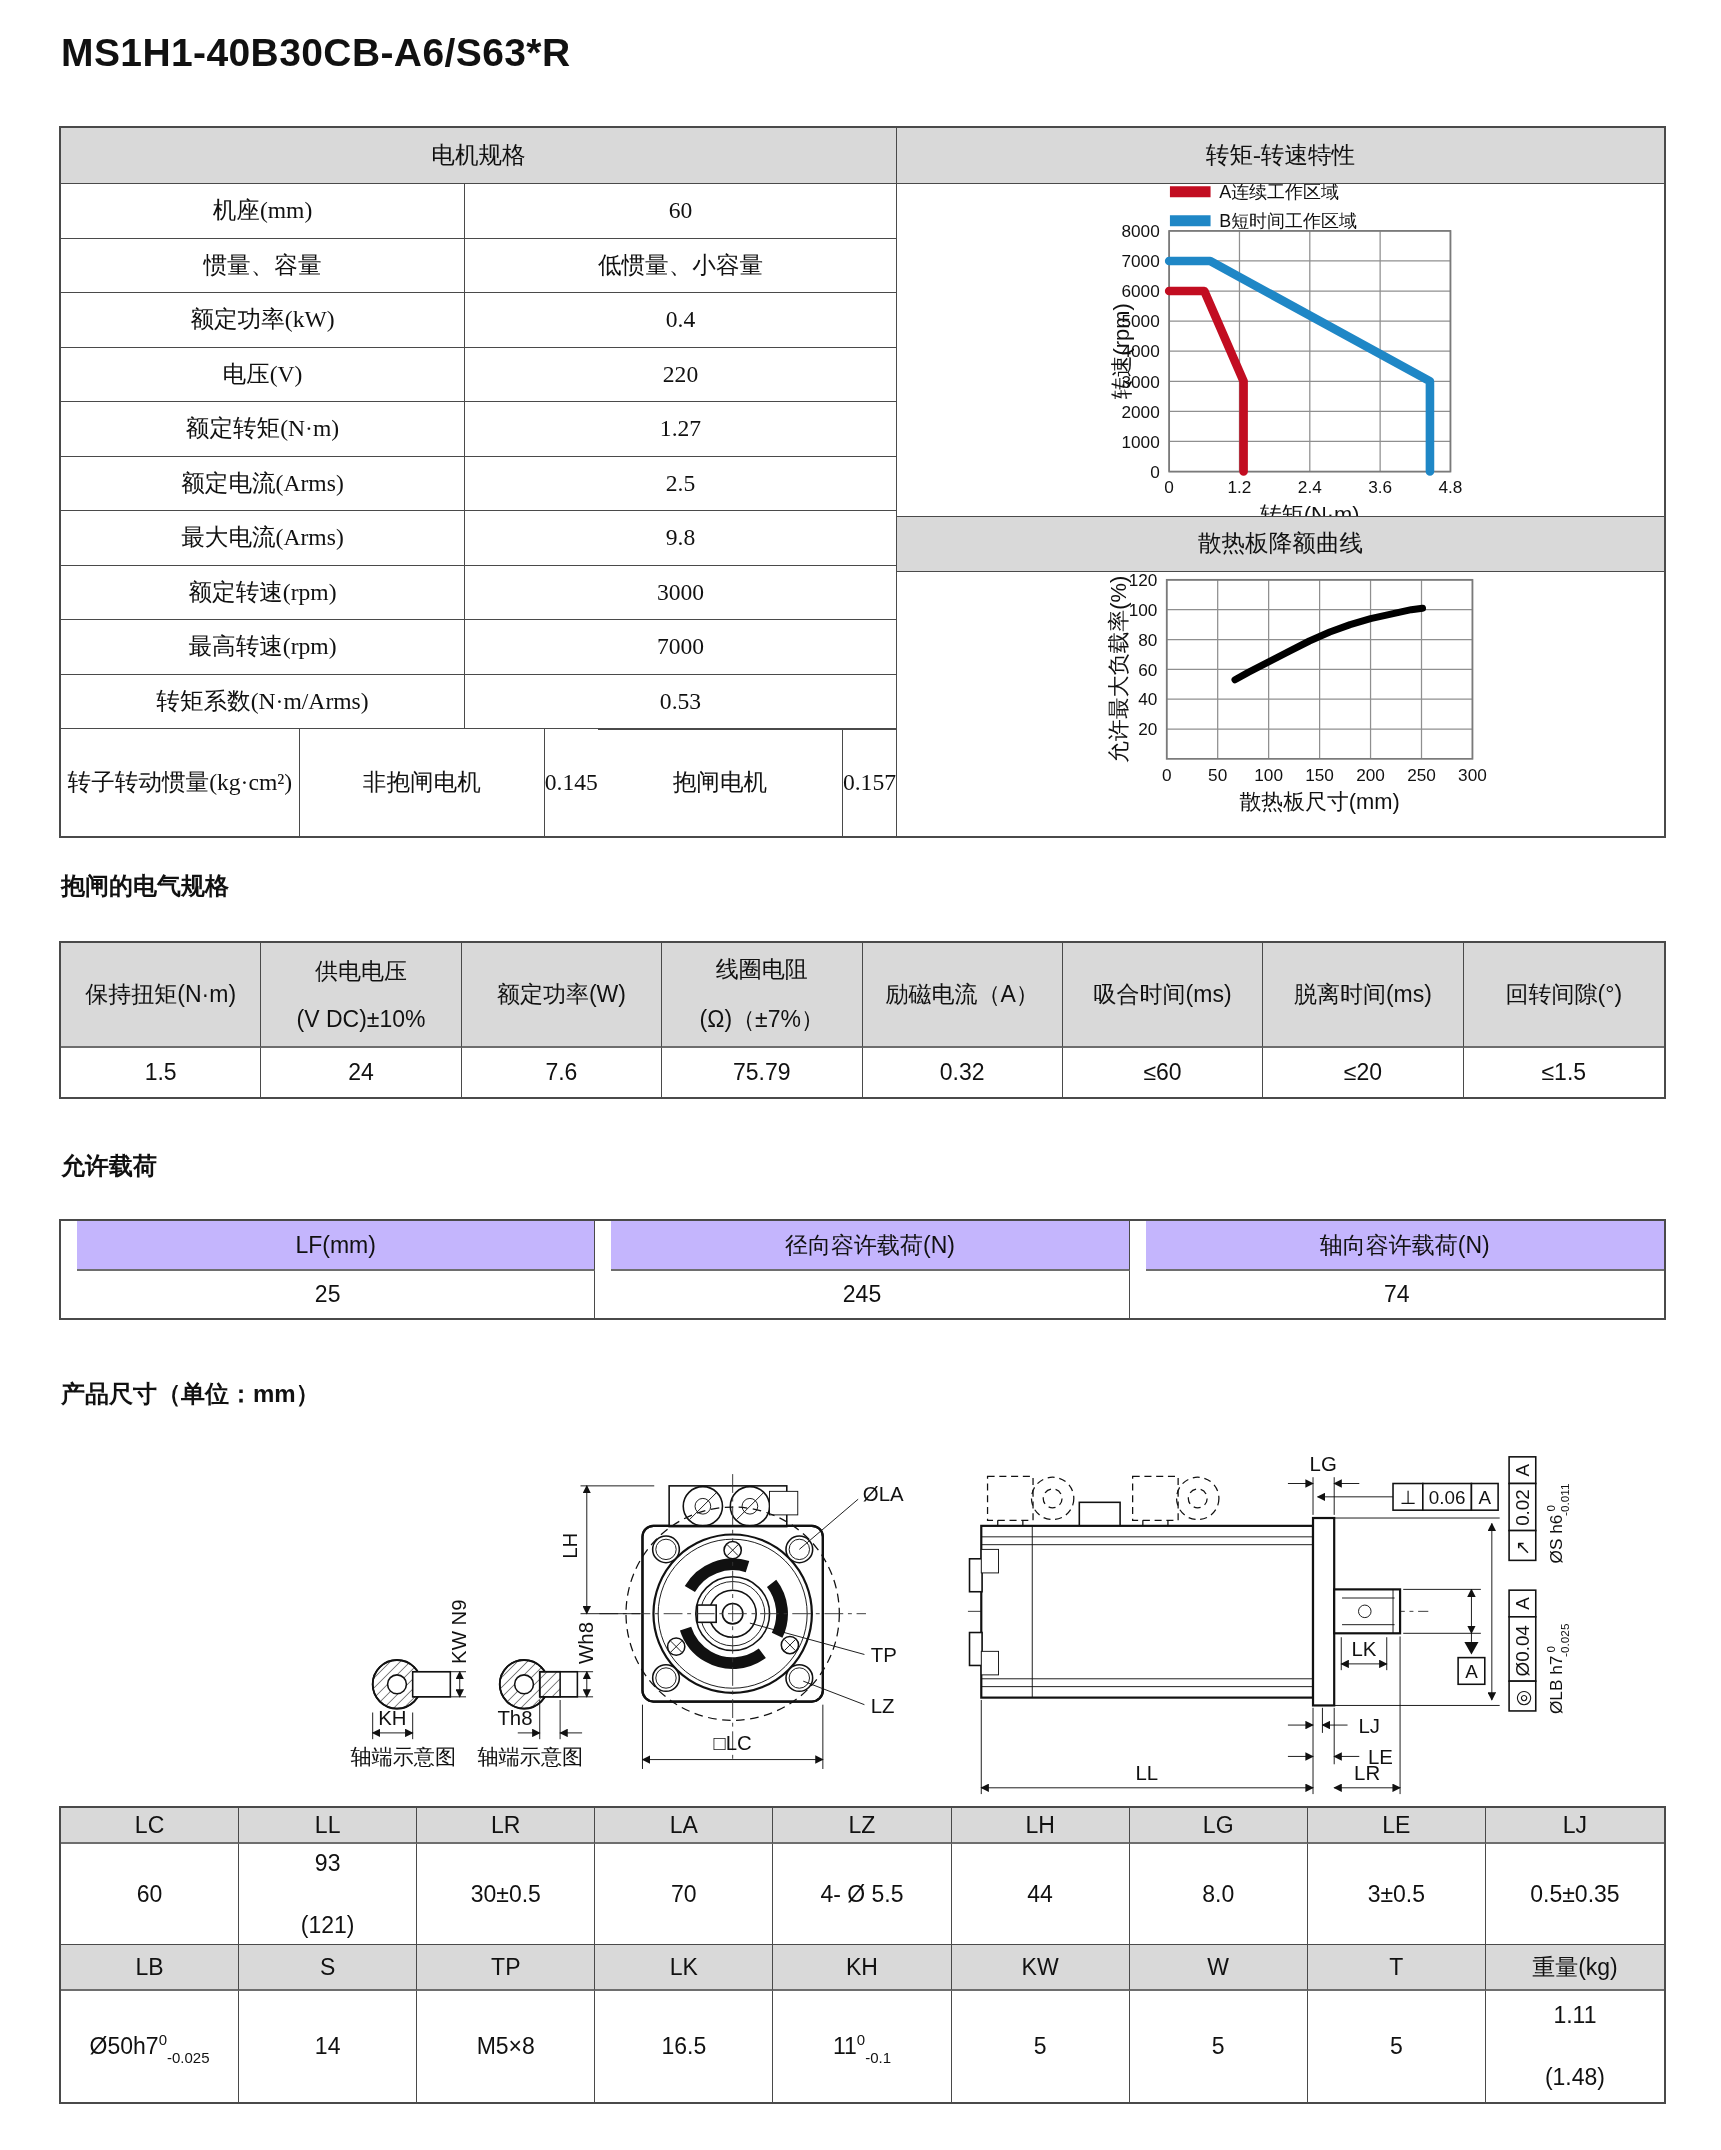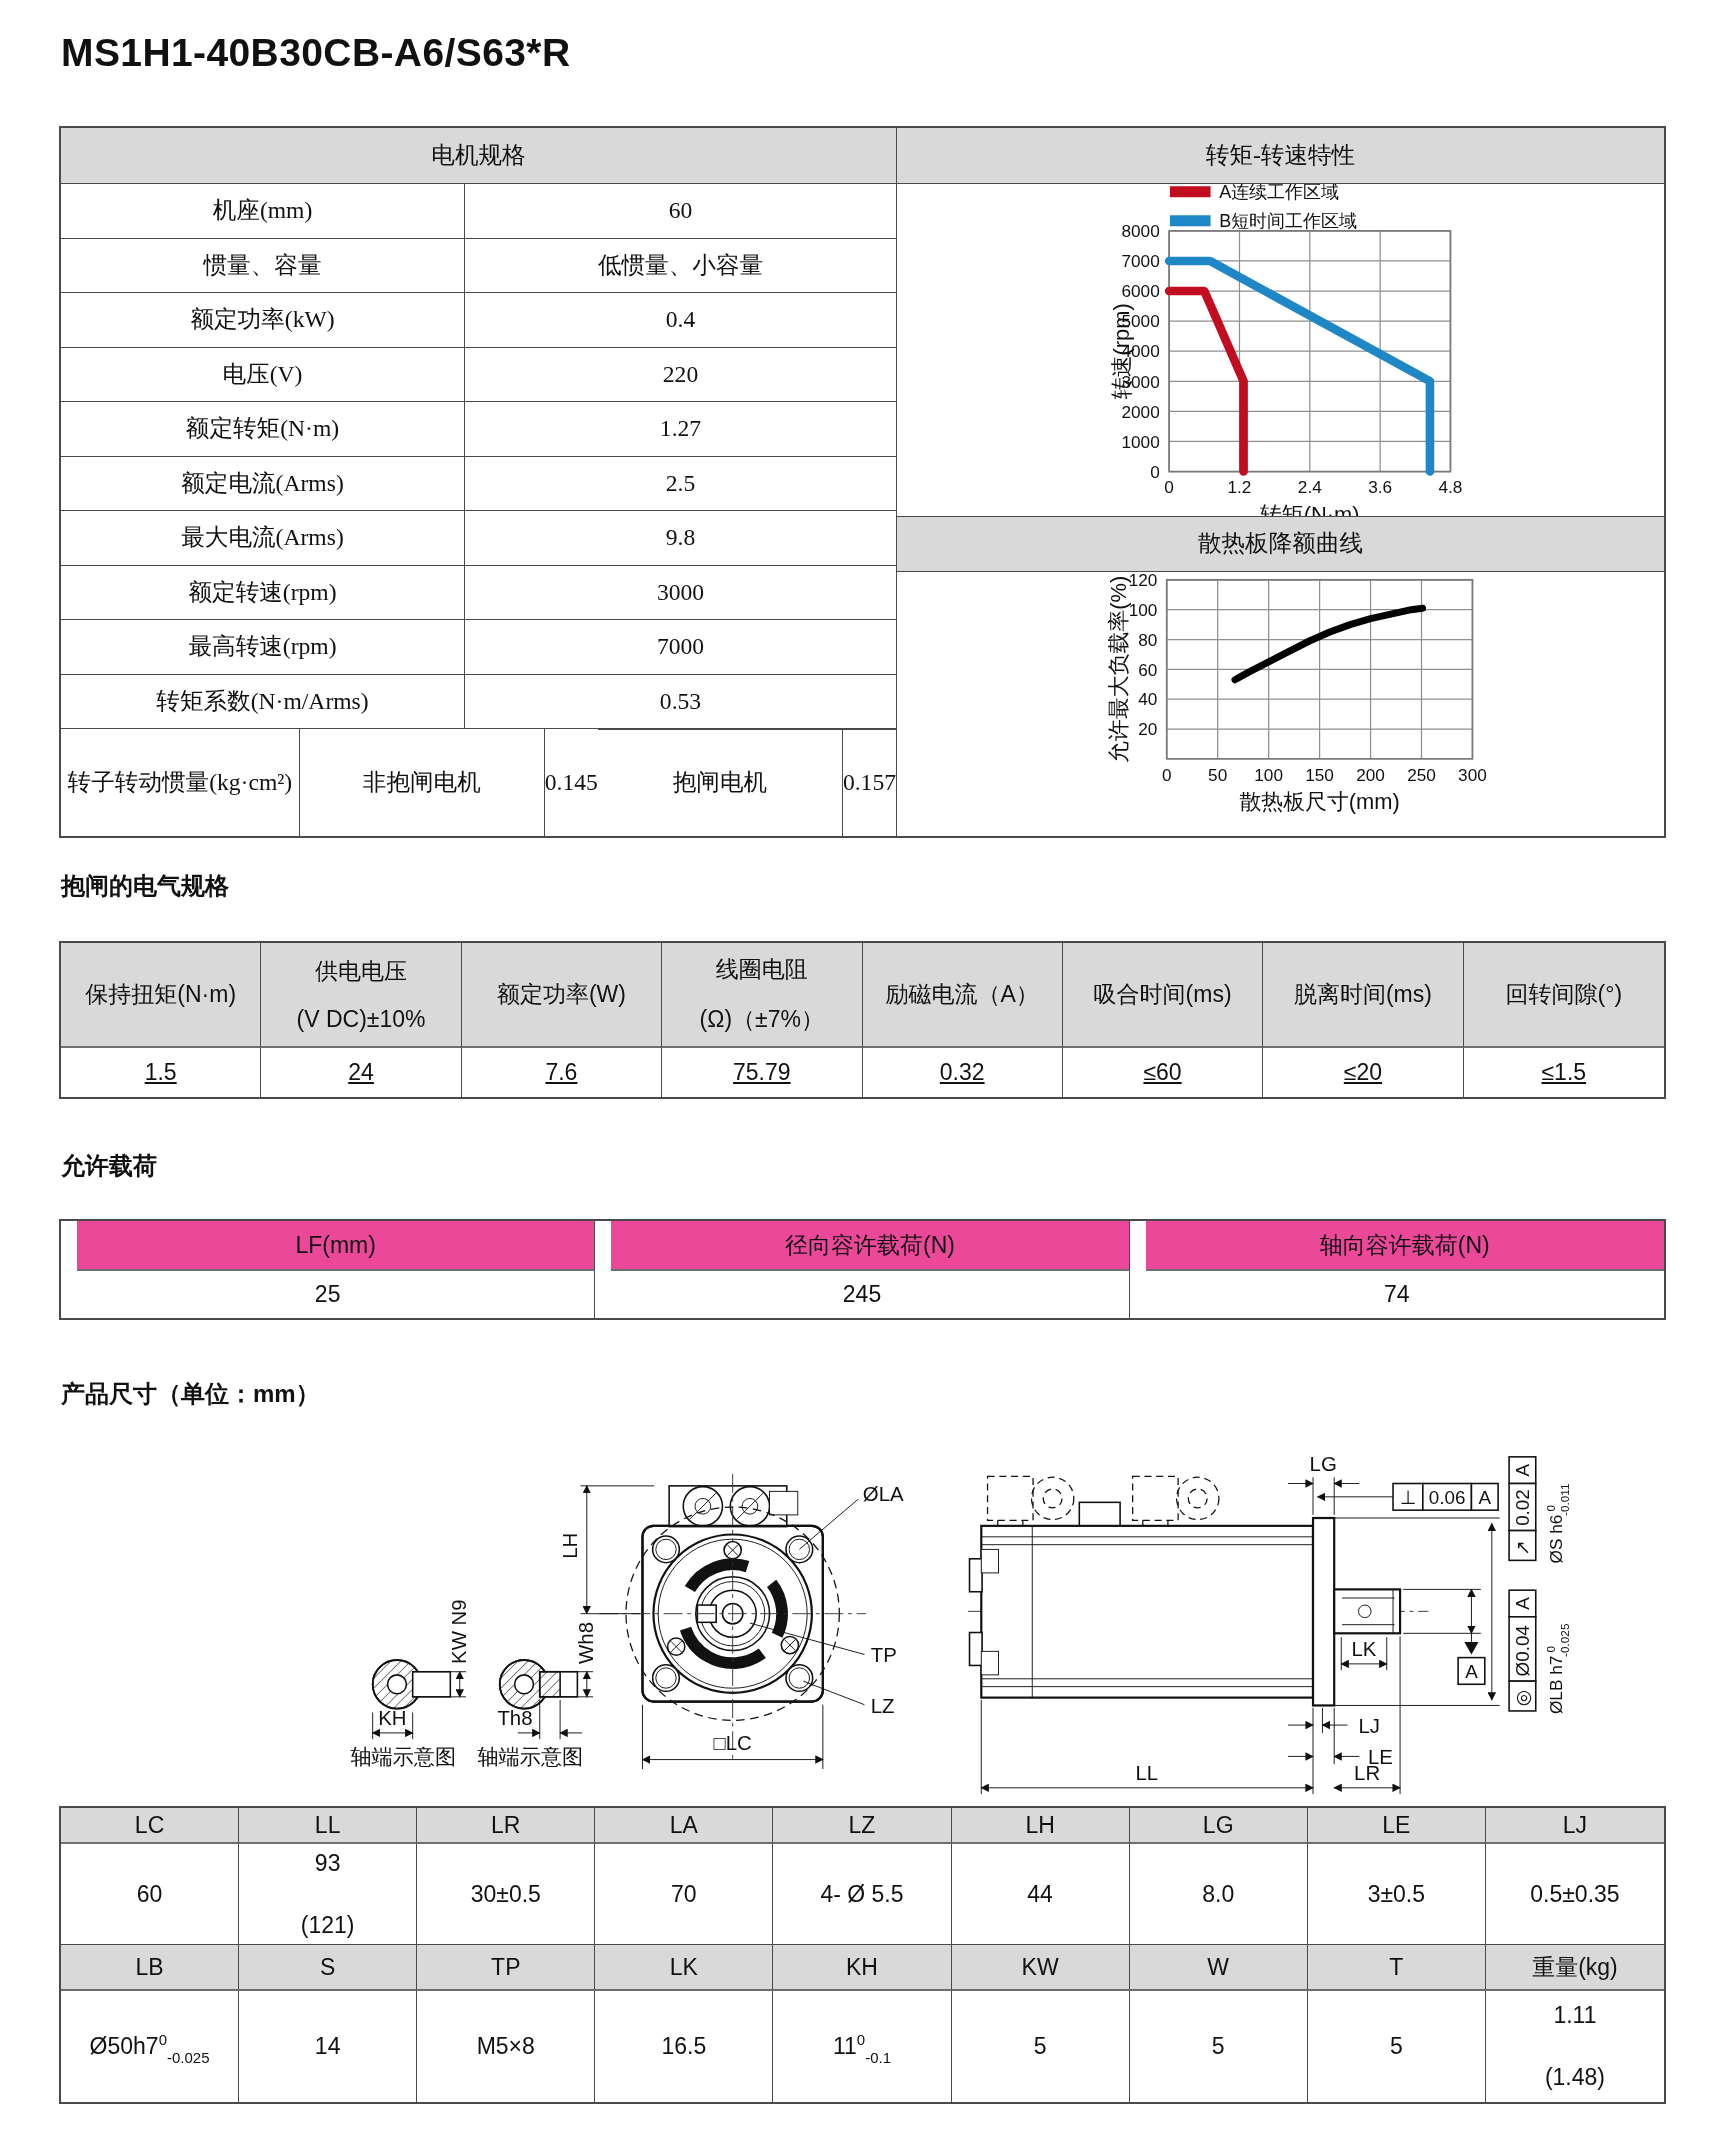--- a/index.html
+++ b/index.html
@@ -31,28 +31,28 @@
   .chart-h.second{border-top:1.6px solid #4a4a4a;}
   svg.chart{display:block;}
   svg text{fill:#111;}
   .tick{font-size:22px;}
   .axis-title{font-size:28px;}
   .legend-t{font-size:23px;}
 
   
   .btable{position:absolute;left:59px;top:941px;width:1603px;height:154px;border:2.4px solid #4a4a4a;display:grid;grid-template-columns:repeat(8,1fr);grid-template-rows:105px 1fr;background:#fff;}
   .btable .bh{background:#d9d9d9;border-right:1.6px solid #4a4a4a;border-bottom:2.4px solid #6e6e6e;display:flex;flex-direction:column;align-items:center;justify-content:center;gap:19px;font-size:23px;text-align:center;}
-  .btable .bv{border-right:1.6px solid #4a4a4a;display:flex;align-items:center;justify-content:center;font-size:23px;text-decoration:underline;}
+  .btable .bv{border-right:1.6px solid #4a4a4a;display:flex;align-items:center;justify-content:center;font-size:23px;}
   .btable .nr{border-right:none;}
   .l2:empty{display:none;}
 
   
   .ltable{position:absolute;left:59px;top:1219px;width:1603px;height:97px;border:2.4px solid #4a4a4a;display:grid;grid-template-columns:repeat(3,1fr);grid-template-rows:50px 1fr;background:#fff;}
   .ltable .c{border-right:1.6px solid #4a4a4a;display:flex;align-items:center;justify-content:center;font-size:23px;}
-  .ltable .h{background:#ec4899;border-bottom:2.4px solid #6e6e6e;margin-left:16px;}
+  .ltable .h{background:#c4b5fd;border-bottom:2.4px solid #6e6e6e;margin-left:16px;}
   .ltable .nr{border-right:none;}
 
   
   .dtable{position:absolute;left:59px;top:1806px;width:1603px;height:294px;border:2.4px solid #4a4a4a;display:grid;grid-template-columns:repeat(9,1fr);grid-template-rows:36px 101px 46px 1fr;background:#fff;}
   .dtable .c{border-right:1.6px solid #4a4a4a;border-bottom:1.6px solid #4a4a4a;display:flex;align-items:center;justify-content:center;font-size:23px;text-align:center;}
   .dtable .h{background:#d9d9d9;border-bottom:2.4px solid #6e6e6e;}
   .dtable .nr{border-right:none;}
   .dtable .nb{border-bottom:none;}
   .twol{display:flex;flex-direction:column;align-items:center;gap:35px;}
   sup.s,sub.s{font-size:15px;line-height:0;}

